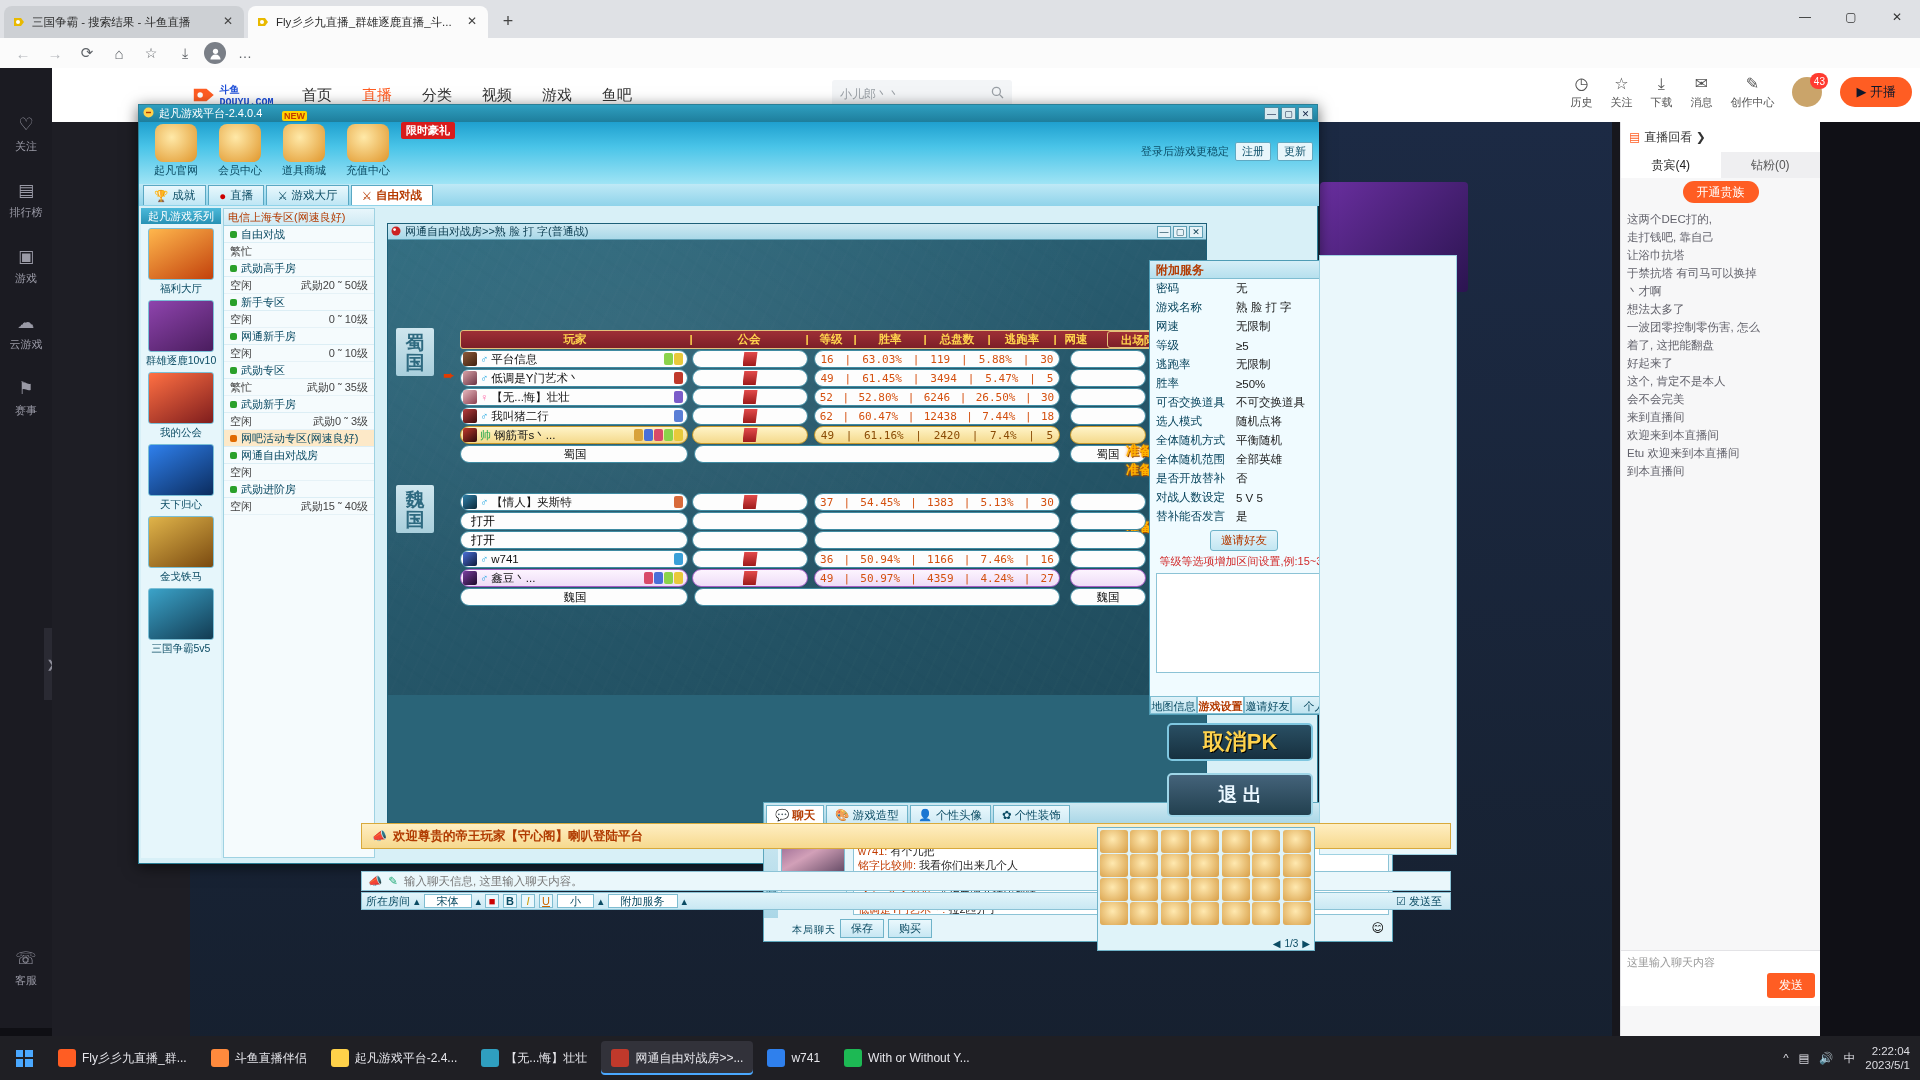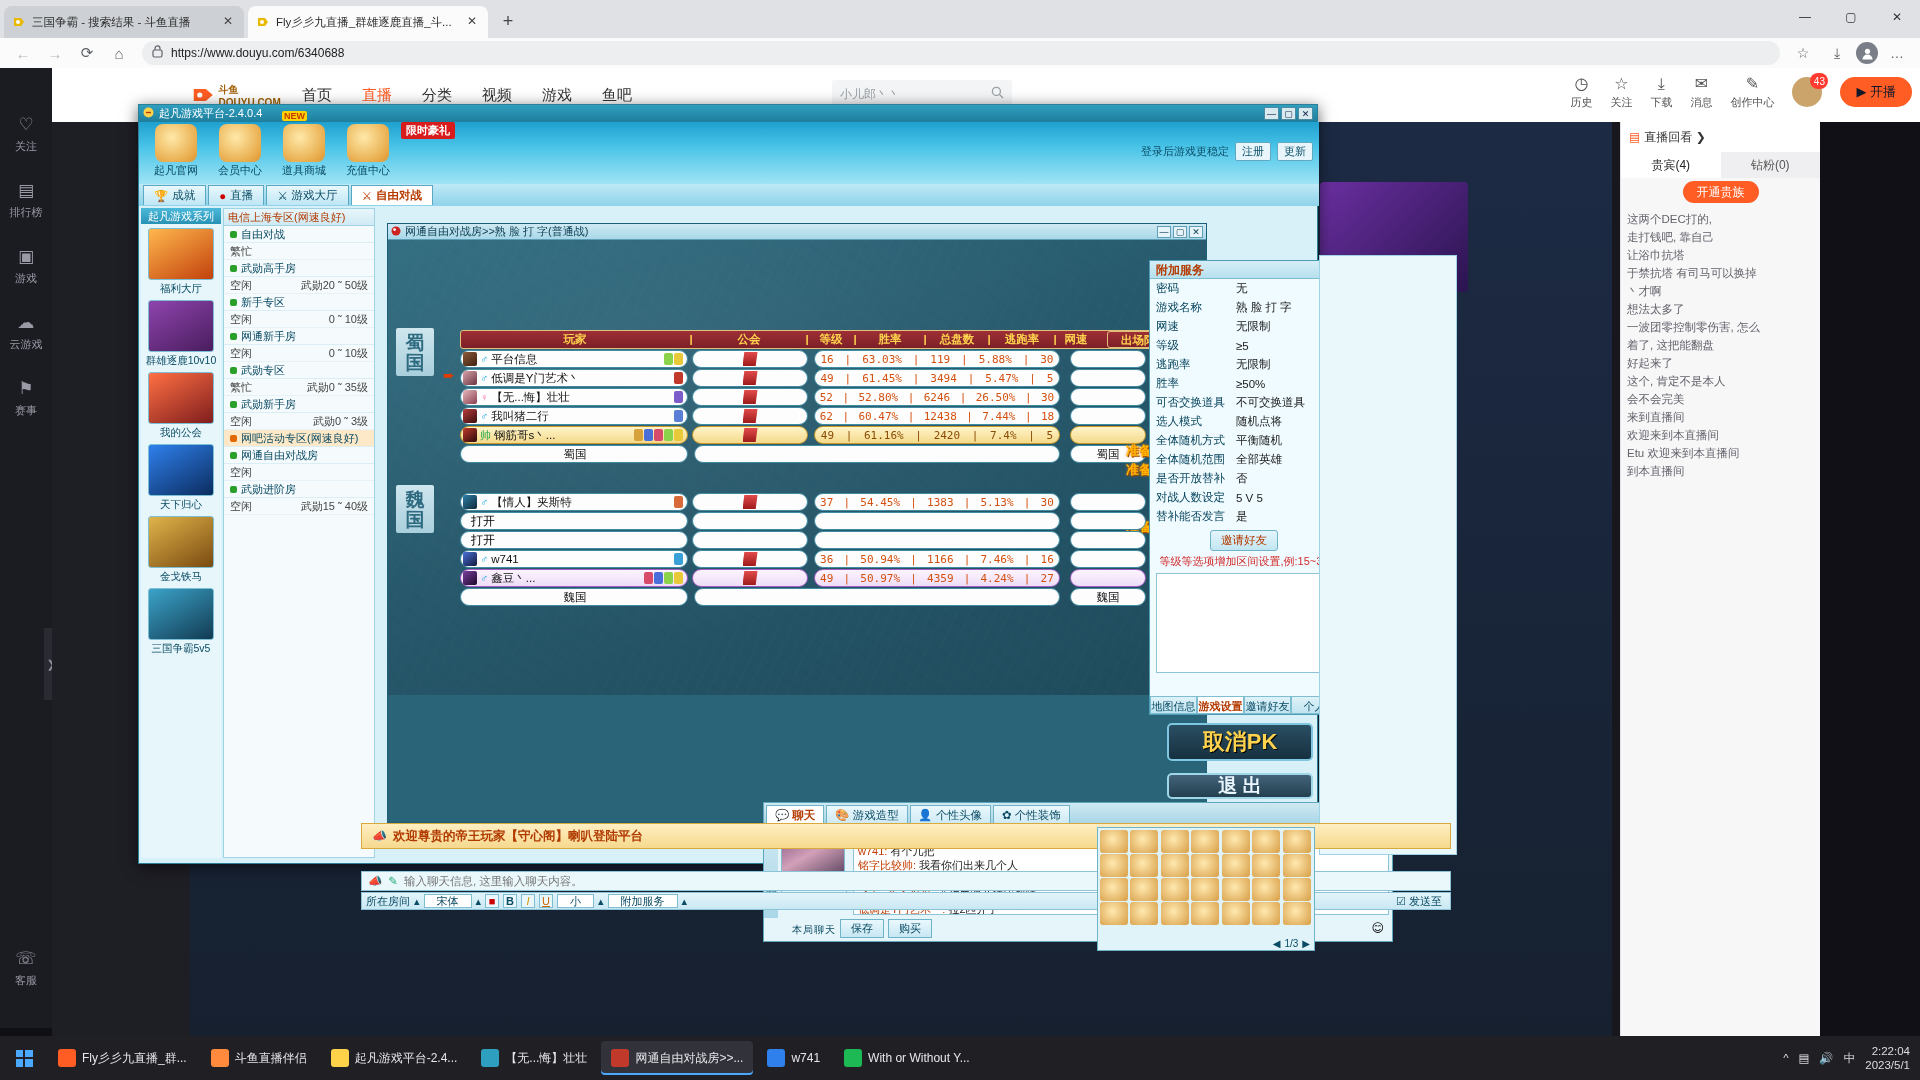--- a/index.html
+++ b/index.html
@@ -54,22 +54,22 @@
   }
   .rail-item { display:flex; flex-direction:column; align-items:center; gap:4px; width:52px; }
   .rail-item .ic { font-size:17px; }
   .rail-handle { position:absolute; left:44px; top:560px; width:14px; height:72px; background:#2a2a33;
     border-radius:0 6px 6px 0; color:#8d8d99; display:flex;align-items:center;justify-content:center; font-size:11px;}
 
   .dy-header {
     position:absolute; left:52px; top:0; width:1868px; height:54px; background:#fff;
     display:flex; align-items:center; gap:28px; padding-left:130px; font-size:15px; color:#333;
   }
-  .dy-logo { position:absolute; left:140px; top:10px; width:100px; height:34px; color:#a16207; font-weight:bold;
-     display:flex; align-items:center; gap:4px; font-size:13px;}
+  .dy-logo { position:absolute; left:140px; top:10px; width:100px; height:34px; color:#1d4ed8; font-weight:bold;
+     display:flex; align-items:center; gap:4px; font-size:13px;font-family:Liberation Mono, monospace;}
   .dy-nav { display:flex; gap:30px; margin-left:120px; align-items:center;}
   .dy-nav a { color:#333; text-decoration:none; }
   .dy-nav a.on { color:#ff5d23; }
   .dy-search { position:absolute; left:780px; top:12px; width:180px; height:28px; background:#f3f5f7;
     border-radius:3px; display:flex; align-items:center; padding:0 8px; color:#9aa0a6; font-size:12px;}
   .dy-hdr-icons { position:absolute; right:8px; top:6px; display:flex; align-items:center; gap:18px; font-size:11px; color:#555;}
   .hdr-ic { display:flex; flex-direction:column; align-items:center; gap:2px; }
   .hdr-ic .ic { font-size:16px; }
   .dy-ava { width:30px;height:30px;border-radius:50%;background:#caa46a; position:relative;}
   .dy-badge { position:absolute; top:-4px; right:-6px; background:#ff3b30; color:#fff; border-radius:9px;
@@ -216,21 +216,21 @@
   .sbox { margin:4px 6px 0; height:100px; background:#fff; border:1px solid #8cc3d6;}
   .stabs { position:absolute; bottom:0; left:0; width:188px; height:18px; display:flex; font-size:11px;}
   .stabs div { flex:1; text-align:center; line-height:18px; background:linear-gradient(#dff2f9,#bfe4f0);
      border:1px solid #7fbdd1; color:#0b4b63;}
   .stabs div.on { background:#fff; color:#b33a00; font-weight:bold;}
 
   .btn-pk { position:absolute; left:1028px; top:618px; width:146px; height:38px;
     background:linear-gradient(#2a4f63,#16303f); border:2px solid #7fc7e0; border-radius:5px;
     color:#ffd34d; font-size:22px; font-weight:bold; display:flex;align-items:center;justify-content:center;
     text-shadow:1px 1px 0 #000;}
-  .btn-exit { position:absolute; left:1028px; top:668px; width:146px; height:26px;
+  .btn-exit { position:absolute; left:1028px; top:668px; width:146px; height:44px;
     background:linear-gradient(#44637a,#22404f); border:2px solid #9fd6e8; border-radius:5px;
     color:#eaf7ff; font-size:19px; font-weight:bold; display:flex;align-items:center;justify-content:center;}
 
   
   .br-chat { position:absolute; left:375px; top:578px; width:630px; height:140px; background:#e6f5fa; border:1px solid #5ea7bd;}
   .bc-tabs { display:flex; height:20px; gap:2px; padding:2px 2px 0; background:linear-gradient(#cfe9f2,#aad7e7);}
   .bc-tab { padding:0 8px; height:18px; line-height:18px; font-size:11.5px; background:linear-gradient(#eaf8fd,#cfeaf4);
      border:1px solid #6fb3c9; border-bottom:none; color:#0b4b63; display:flex; align-items:center; gap:3px;}
   .bc-tab.on { background:#fff; color:#b33a00; font-weight:bold;}
   .bc-body { display:flex; height:95px; }
@@ -308,29 +308,20 @@
       <div class="winbtn">▢</div>
       <div class="winbtn close">✕</div>
     </div>
   </div>
 
   <div class="browser-toolbar">
     <div class="navbtn dim">←</div>
     <div class="navbtn dim">→</div>
     <div class="navbtn">⟳</div>
     <div class="navbtn">⌂</div>
-    <div class="omnibox">
-      <span>
-        <svg width="11" height="13" viewBox="0 0 11 13">
-            <rect x="1" y="5" width="9" height="7" rx="1.5" fill="none" stroke="#5f6368" stroke-width="1.2"></rect>
-            <path d="M3 5V3.4A2.5 2.5 0 0 1 8 3.4V5" fill="none" stroke="#5f6368" stroke-width="1.2"></path>
-          </svg>
-      </span>
-      <span>https://www.douyu.com/6340688</span>
-    </div>
     <div class="tb-right">
       <div class="navbtn">☆</div>
       <div class="navbtn">⤓</div>
       <div class="avatar-circle">
         <svg width="13" height="13" viewBox="0 0 13 13">
             <circle cx="6.5" cy="4.3" r="2.6" fill="#fff"></circle>
             <path d="M1.4 12.5a5.1 5.1 0 0 1 10.2 0z" fill="#fff"></path>
           </svg>
       </div>
       <div class="navbtn">…</div>
@@ -453,20 +444,24 @@
           <div class="m">想法太多了</div>
           <div class="m">一波团零控制零伤害, 怎么</div>
           <div class="m">着了, 这把能翻盘</div>
           <div class="m">好起来了</div>
           <div class="m">这个, 肯定不是本人</div>
           <div class="m">会不会完美</div>
           <div class="m">来到直播间</div>
           <div class="m">欢迎来到本直播间</div>
           <div class="m">Etu 欢迎来到本直播间</div>
           <div class="m">到本直播间</div>
+        </div>
+        <div class="dy-chat-input">
+          <div style="font-size:11px;color:#999;padding:4px 6px">这里输入聊天内容</div>
+          <span class="dy-send">发送</span>
         </div>
       </div>
       <div class="dy-right-rail"></div>
     </div>
 
     <div class="gw">
       <div class="gw-title">
         <span>
           <svg width="11" height="11" viewBox="0 0 11 11">
               <circle cx="5.5" cy="5.5" r="5" fill="#ffd24a"></circle>

